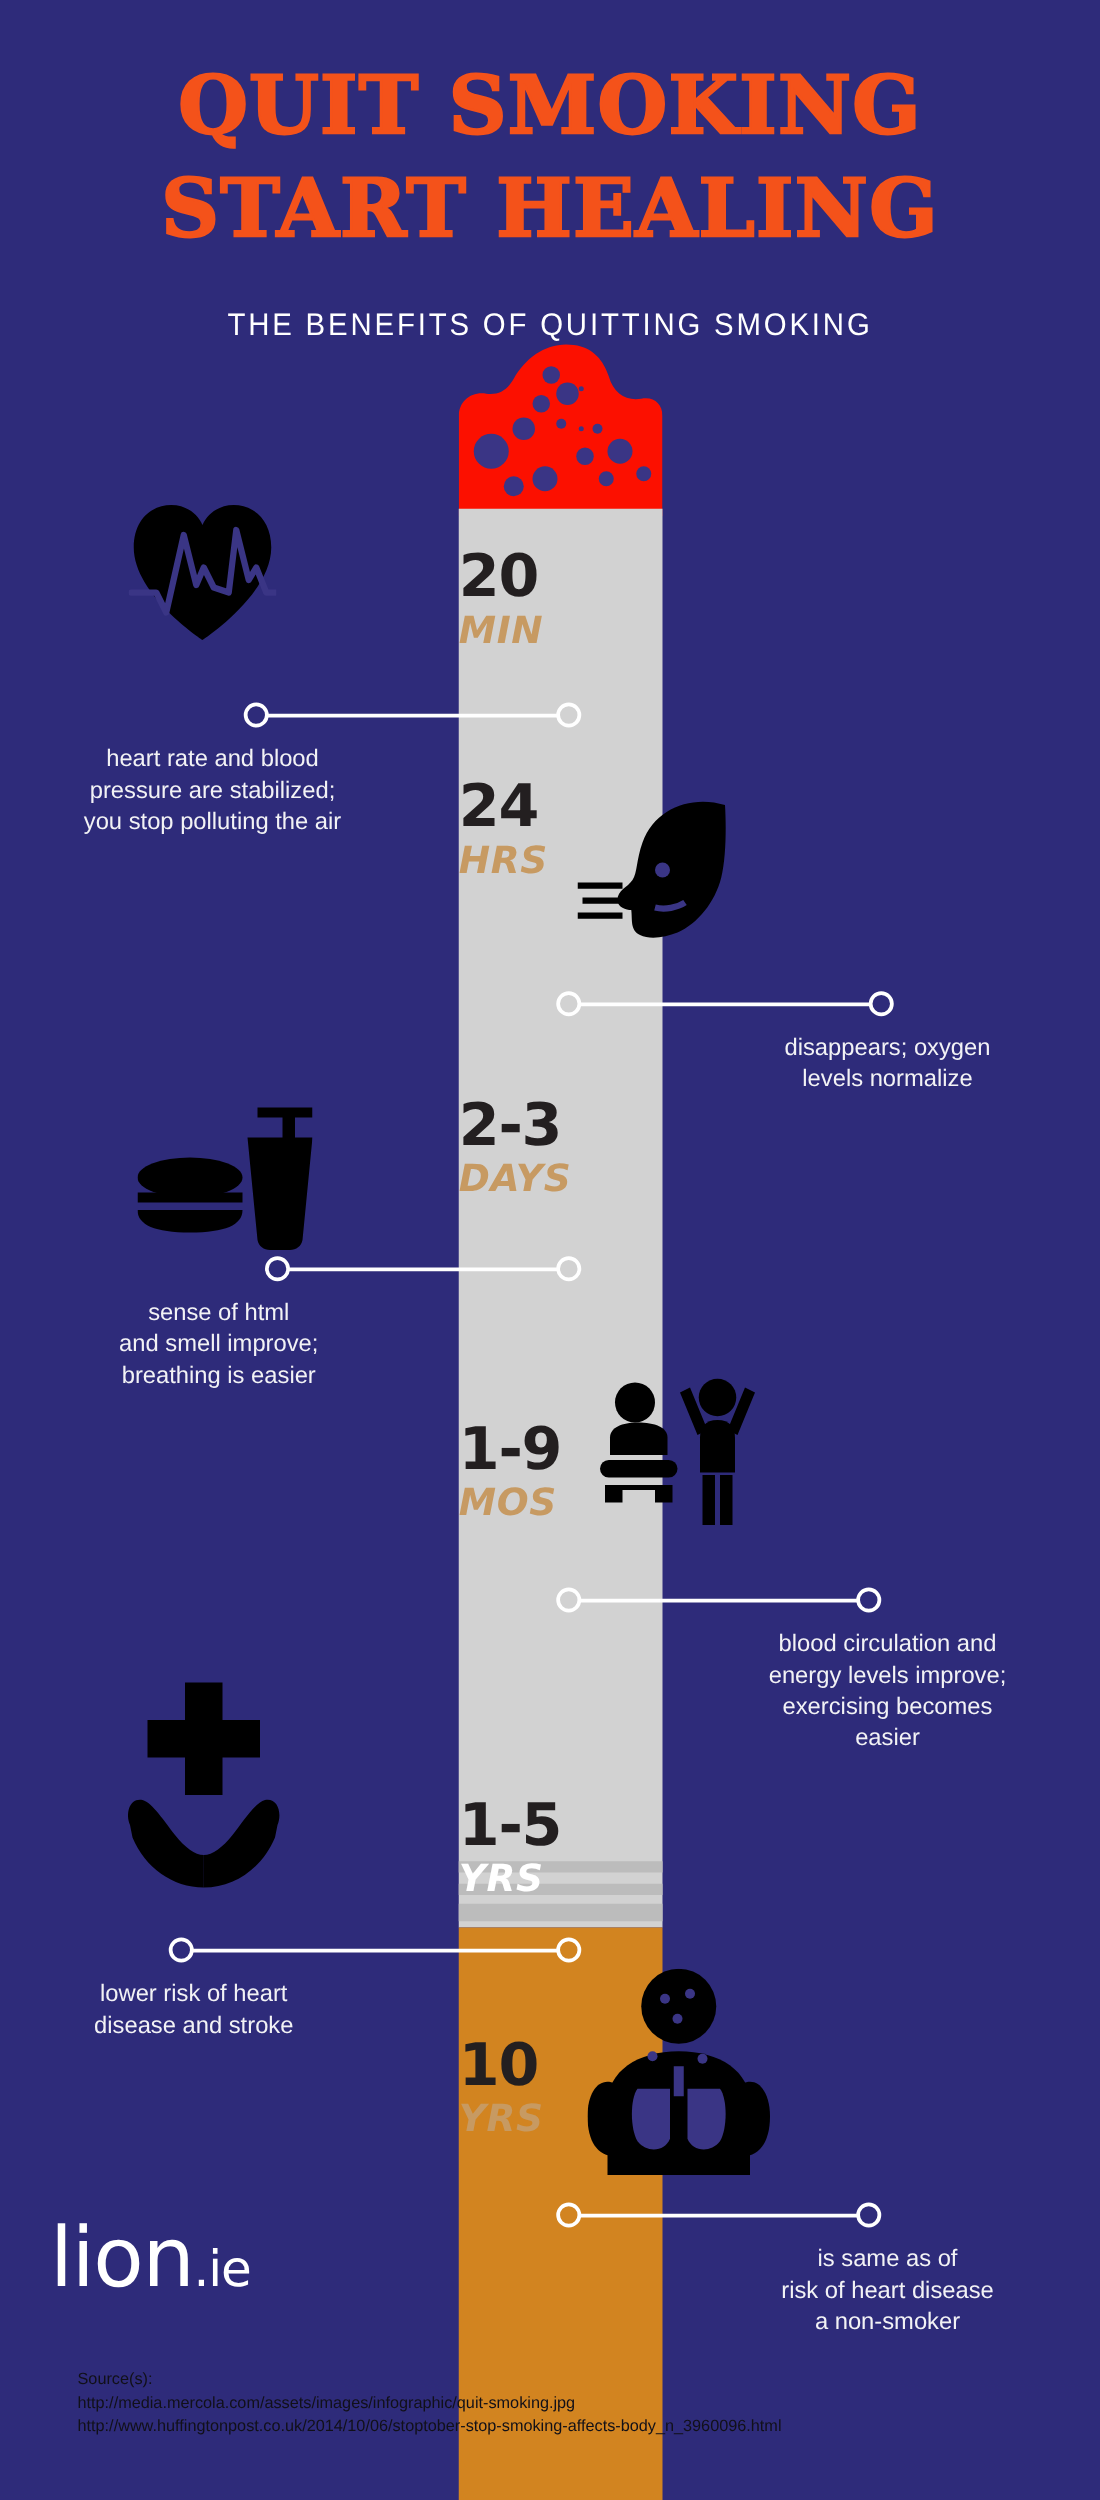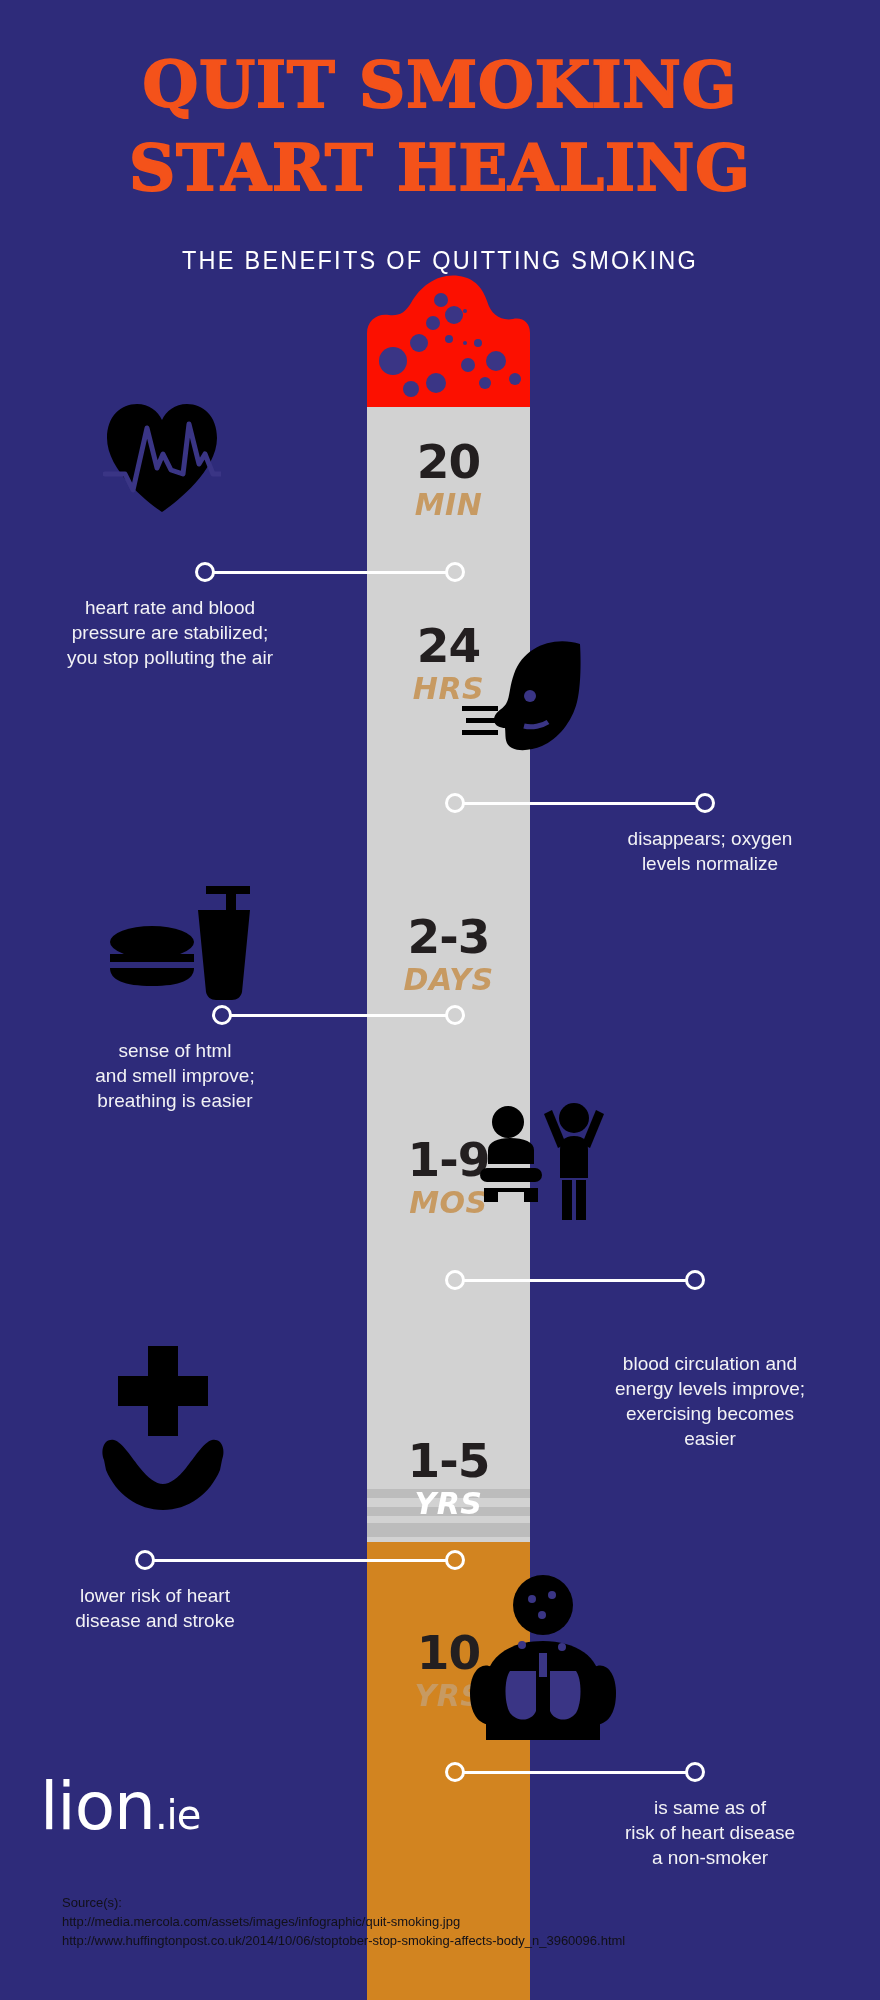--- a/index.html
+++ b/index.html
@@ -32,21 +32,21 @@
 
   
   .cig{position:absolute;left:367px;top:407px;width:163px;height:1595px;}
   .cig-paper{position:absolute;left:0;top:0;width:163px;height:1135px;background:#d2d2d2;}
   .cig-filter{position:absolute;left:0;top:1135px;width:163px;height:460px;background:#d28420;}
   .cig-stripes{position:absolute;left:0;top:1078px;width:163px;height:57px;}
   .cig-stripes i{position:absolute;left:0;width:163px;background:#bcbcbc;display:block;}
   .ember{position:absolute;left:367px;top:271px;width:163px;height:140px;}
 
   
-  .marker{position:absolute;width:163px;left:367px;text-align:center;}
+  .marker{position:absolute;width:163px;left:367px;text-align:left;}
   .marker .num{
     font-family:"DejaVu Sans","Liberation Sans",sans-serif;
     font-weight:700;font-size:47px;line-height:50px;color:#231f20;
     letter-spacing:-1px;
   }
   .marker .unit{
     font-family:"DejaVu Sans","Liberation Sans",sans-serif;
     font-weight:700;font-size:30px;line-height:34px;color:#c79a62;
     letter-spacing:0.5px;margin-top:1px;font-style:italic;
   }
@@ -166,21 +166,21 @@
       <rect x="0" y="66" width="36" height="5" fill="#000000"></rect>
       <rect x="4" y="78" width="32" height="5" fill="#000000"></rect>
       <rect x="0" y="90" width="36" height="5" fill="#000000"></rect>
     </svg>
   </div>
   <div class="caption right" style="left:560px;top:826px;width:300px;">
     <div>disappears; oxygen</div>
     <div>levels normalize</div>
   </div>
 
-  <div class="marker" style="top:912px;">
+  <div class="marker" style="top:876px;">
     <div class="num">2-3</div>
     <div class="unit">DAYS</div>
   </div>
   <div class="conn" style="left:212px;top:1005px;width:256px;">
     <div class="bar" style="left:14px;width:236px;"></div>
     <div class="dot on-blue" style="left:0;"></div>
     <div class="dot on-paper" style="left:233px;"></div>
   </div>
   <div class="icon" style="left:110px;top:880px;">
     <svg width="140" height="120" viewBox="0 0 140 120">
@@ -214,21 +214,21 @@
       <path d="M6 96 L6 110 L20 110 L20 100 L46 100 L46 110 L60 110 L60 96 Z" fill="#000000"></path>
 
       <circle cx="96" cy="26" r="15" fill="#000000"></circle>
       <path d="M96 44 C106 44 110 50 110 58 L110 86 L82 86 L82 58 C82 50 86 44 96 44 Z" fill="#000000"></path>
       <path d="M80 56 L66 22 L74 18 L88 52 Z" fill="#000000"></path>
       <path d="M112 56 L126 22 L118 18 L104 52 Z" fill="#000000"></path>
       <rect x="84" y="88" width="10" height="40" fill="#000000"></rect>
       <rect x="98" y="88" width="10" height="40" fill="#000000"></rect>
     </svg>
   </div>
-  <div class="caption right" style="left:560px;top:1303px;width:300px;margin-top:48px;">
+  <div class="caption right" style="left:560px;top:1303px;width:300px;">
     <div>blood circulation and</div>
     <div>energy levels improve;</div>
     <div>exercising becomes</div>
     <div>easier</div>
   </div>
 
   <div class="marker on-stripe" style="top:1425px;margin-top:11px;">
     <div class="num">1-5</div>
     <div class="unit">YRS</div>
   </div>

